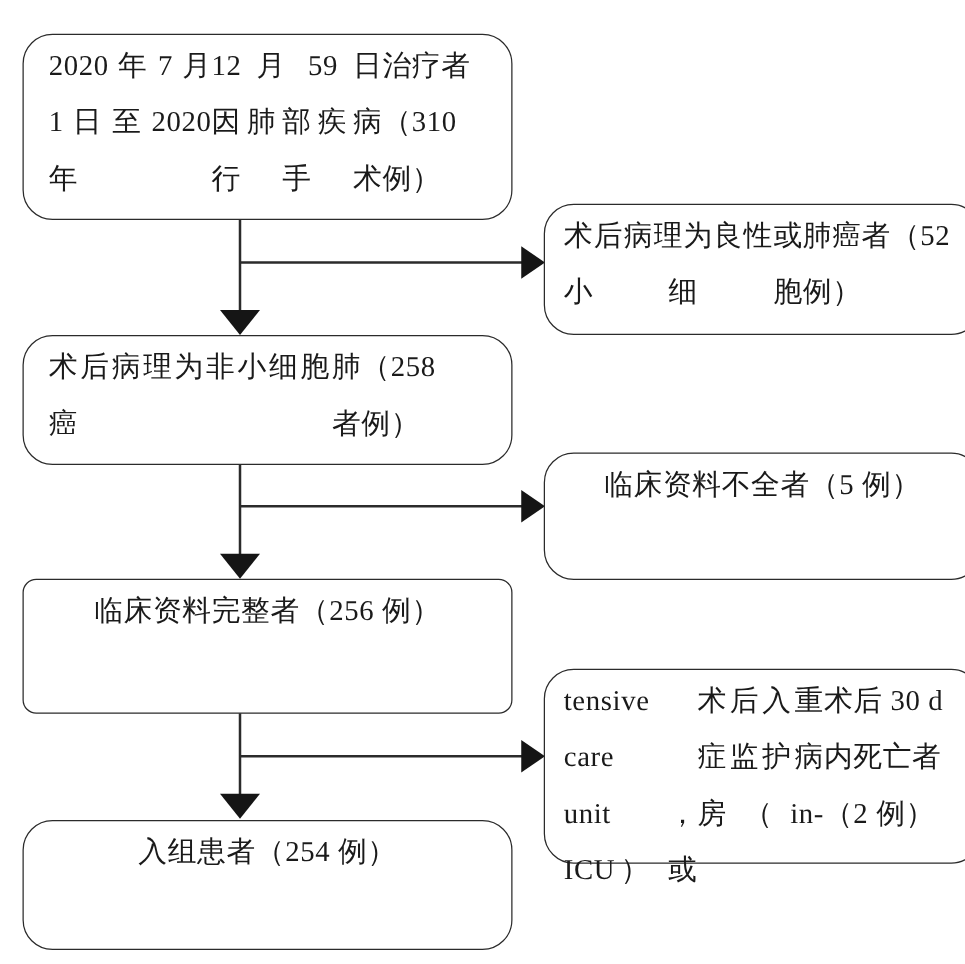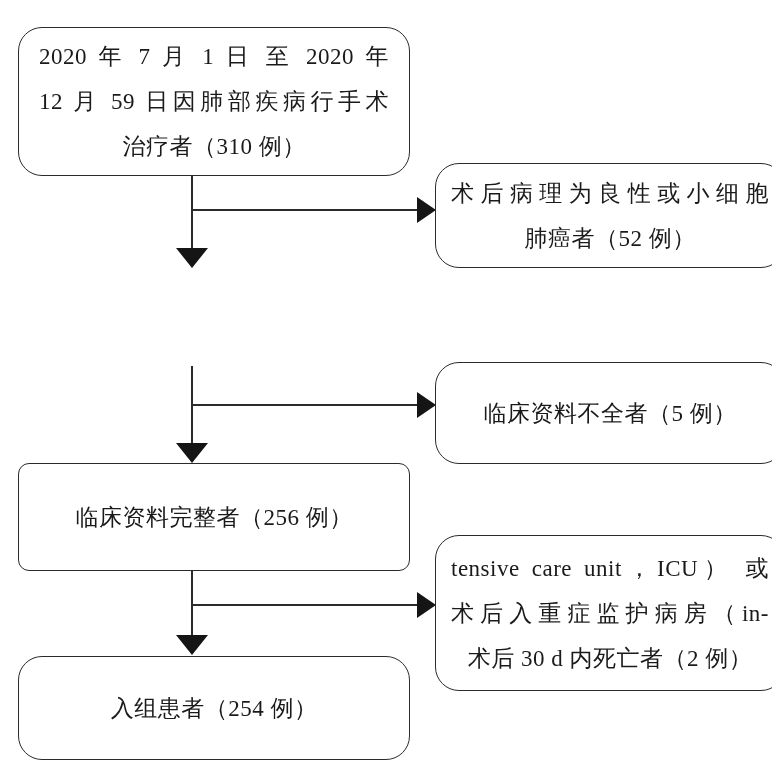--- a/index.html
+++ b/index.html
@@ -15,29 +15,29 @@
     font-family: "Liberation Serif", "DejaVu Serif", serif;
     color: var(--text, #1a1a1a);
     overflow: hidden;
   }
   .box {
     position: absolute;
     border: 1.5px solid var(--stroke, #2b2b2b);
     border-radius: 24px;
     background: var(--bg, #ffffff);
     display: flex;
-    flex-direction: column;
+    flex-direction: row;
     justify-content: center;
     font-size: 23px;
     line-height: 45px;
   }
   .box.left  { left: 18px;  width: 350px; padding: 2px 20px; }
   .box.right { left: 435px; width: 318px; padding: 2px 15px; }
   .ln {
-    text-align: center;
+    text-align: left;
     letter-spacing: 0.5px;
   }
   .ln.fill {
     text-align: justify;
     text-align-last: justify;
   }
   .vline {
     position: absolute;
     left: 191px;
     width: 2px;
@@ -87,20 +87,24 @@
   <div class="arrow-right" style="top:392px;"></div>
   <div class="hline" style="top:604px;"></div>
   <div class="arrow-right" style="top:592px;"></div>
 
   <div class="box left" style="top:27px;height:143px;">
     <div class="ln fill">2020 年 7 月 1 日 至 2020 年</div>
     <div class="ln fill">12 月 59 日因肺部疾病行手术</div>
     <div class="ln">治疗者（310 例）</div>
   </div>
 
+  <div class="box left" style="top:268px;height:98px;">
+    <div class="ln fill">术后病理为非小细胞肺癌者</div>
+    <div class="ln">（258 例）</div>
+  </div>
 
   <div class="box left" style="top:463px;height:102px;border-radius:11px;">
     <div class="ln">临床资料完整者（256 例）</div>
   </div>
 
   <div class="box left" style="top:656px;height:98px;">
     <div class="ln">入组患者（254 例）</div>
   </div>
 
   <div class="box right" style="top:163px;height:99px;">

